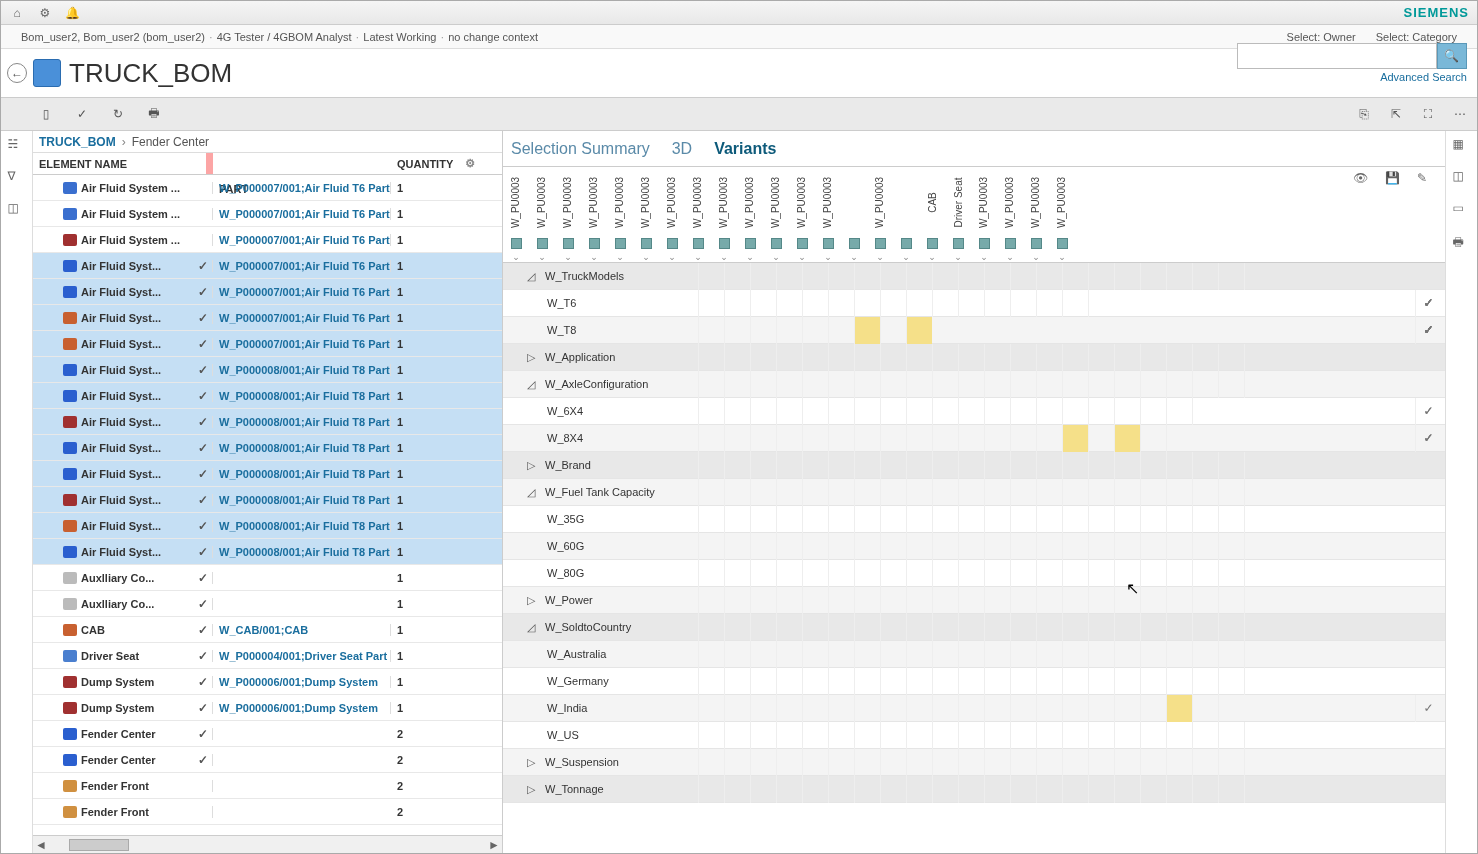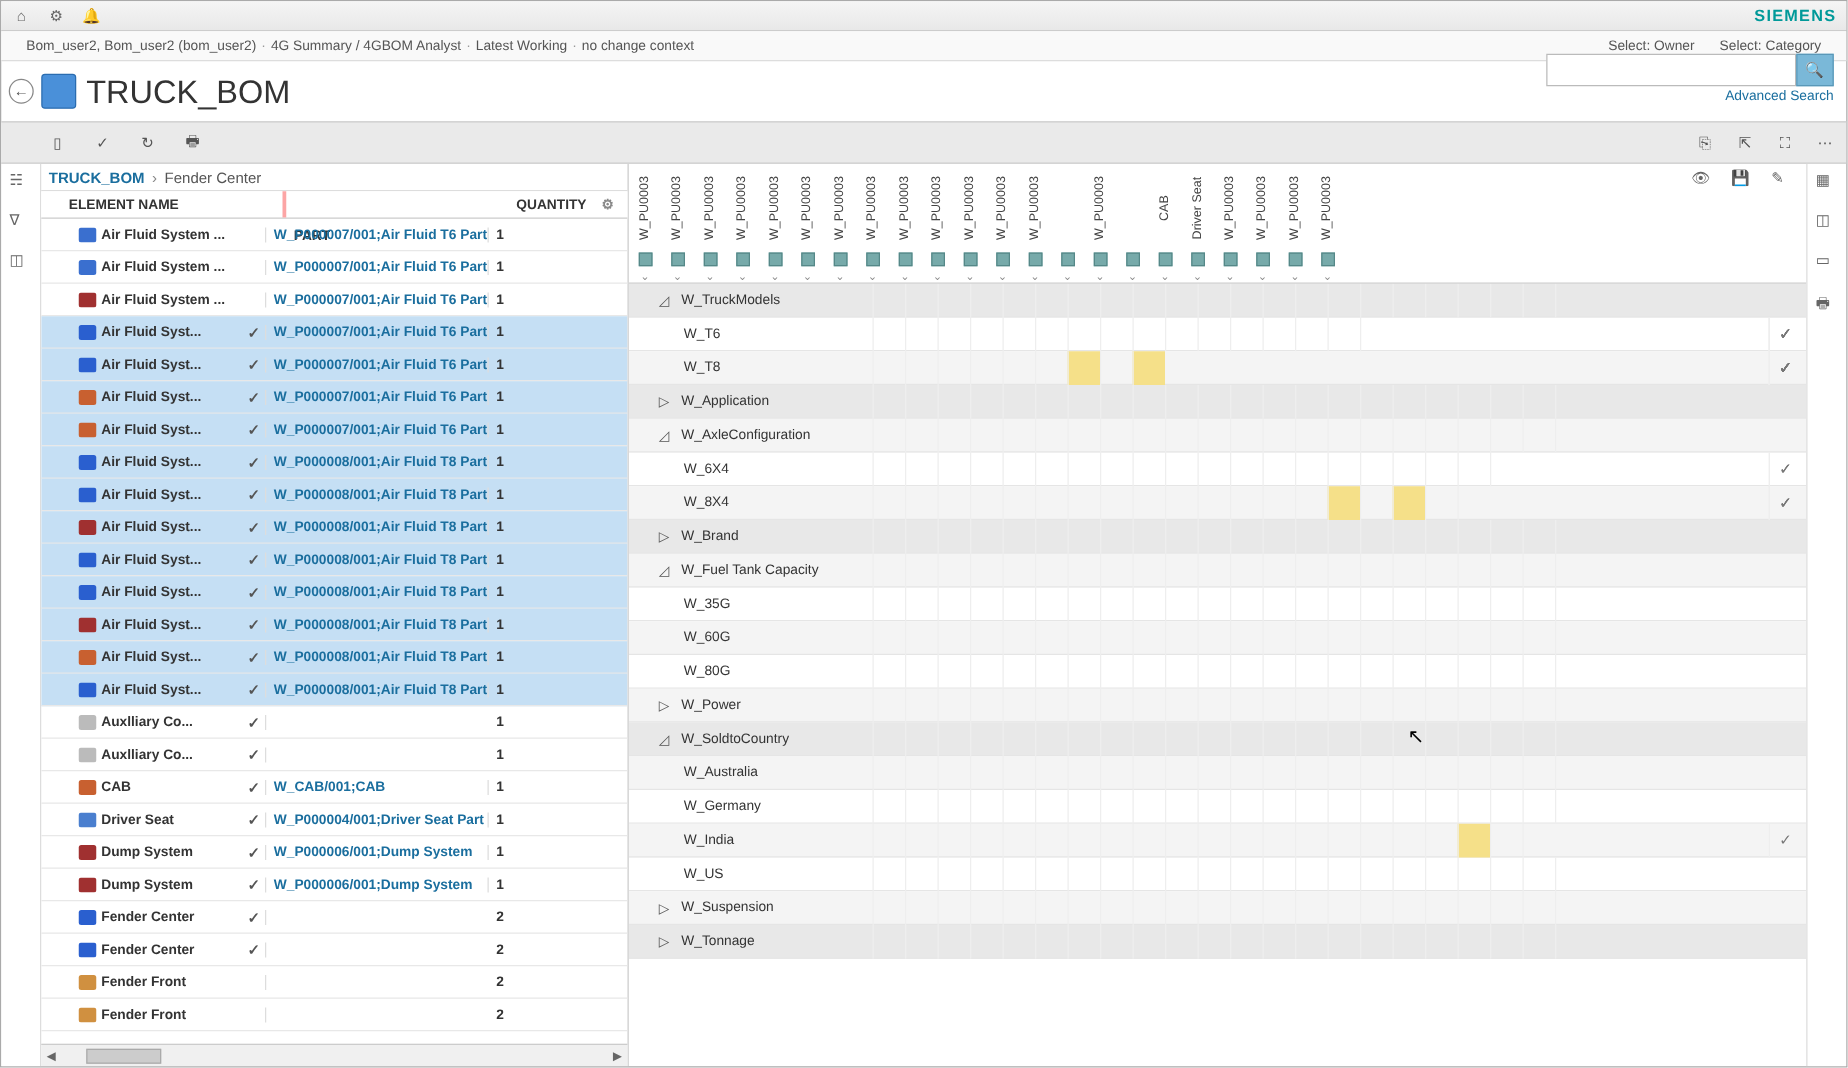--- a/index.html
+++ b/index.html
@@ -40,21 +40,21 @@
 .leftgutter { width:32px; background:#fff; border-right:1px solid #ddd; display:flex; flex-direction:column; align-items:center; padding-top:6px; gap:14px; }
 .leftgutter .lg-icon { width:18px; height:18px; color:#666; cursor:pointer; }
 
 .leftpanel { width:470px; display:flex; flex-direction:column; border-right:1px solid #ccc; }
 .bc { height:22px; display:flex; align-items:center; padding:0 6px; font-size:12px; border-bottom:1px solid #ddd; }
 .bc a { color:#1a6e9e; font-weight:bold; }
 .bc .chev { margin:0 6px; color:#888; }
 .bc .cur { color:#555; }
 
 .thead { height:22px; background:#fff; display:flex; border-bottom:1px solid #ccc; font-size:11px; font-weight:bold; color:#333; }
-.thead .c1 { width:180px; padding-left:6px; display:flex; align-items:center; border-right:3px solid #fca5a5;margin-left:16px; }
+.thead .c1 { width:180px; padding-left:6px; display:flex; align-items:center; border-right:7px solid #fca5a5; }
 .thead .c2 { width:178px; padding-left:6px; display:flex; align-items:center; border-right:3px solid #0ea5e9;margin-top:36px; }
 .thead .c3 { width:90px; padding-left:6px; display:flex; align-items:center; justify-content:space-between; padding-right:6px; }
 .thead .gear { color:#888; cursor:pointer; }
 
 .tbody { flex:1; overflow-y:scroll; overflow-x:hidden; position:relative; }
 .trow { height:26px; display:flex; align-items:center; border-bottom:1px solid #e8e8e8; font-size:11px;font-weight:bold; }
 .trow.sel { background:#c5dff4; }
 .trow .c1 { width:180px; padding-left:30px; display:flex; align-items:center; gap:4px; overflow:hidden; white-space:nowrap; position:relative; border-right:1px solid #ddd;}
 .trow .c2 { width:178px; padding-left:6px; color:#1a6e9e; overflow:hidden; white-space:nowrap; border-right:1px solid #ddd;}
 .trow .c3 { width:90px; padding-left:6px; }
@@ -112,21 +112,21 @@
       <span class="tb-icon">⌂</span>
       <span class="tb-icon">⚙</span>
       <span class="tb-icon">🔔</span>
     </div>
     <span class="brand">SIEMENS</span>
   </div>
 
   <div class="crumbrow">
     <span>Bom_user2, Bom_user2 (bom_user2)</span>
     <span class="sep">·</span>
-    <span>4G Summary / 4GBOM Analyst</span>
+    <span>4G Tester / 4GBOM Analyst</span>
     <span class="sep">·</span>
     <span>Latest Working</span>
     <span class="sep">·</span>
     <span>no change context</span>
     <div class="right">
       <span>Select: Owner</span>
       <span>Select: Category</span>
     </div>
   </div>
 
@@ -403,20 +403,25 @@
         </div>
       <div class="hscroll">
         <span class="arr">◄</span>
           <div class="thumb"></div>
           <span class="arr" style="margin-left:auto">►</span>
       </div>
     </div>
 
     <div class="rightpanel">
       <div class="rightcontent">
+        <div class="tabs">
+          <span class="tab">Selection Summary</span>
+          <span class="tab">3D</span>
+          <span class="tab active">Variants</span>
+        </div>
         <div class="variant-area">
           <div class="toolbar-right-icons">
             <span>👁</span>
             <span>💾</span>
             <span>✎</span>
           </div>
           <div class="var-header">
             <div class="colheads" id="colheads">
                 <div class="colh">
                   <span class="lbl">W_PU0003</span>

